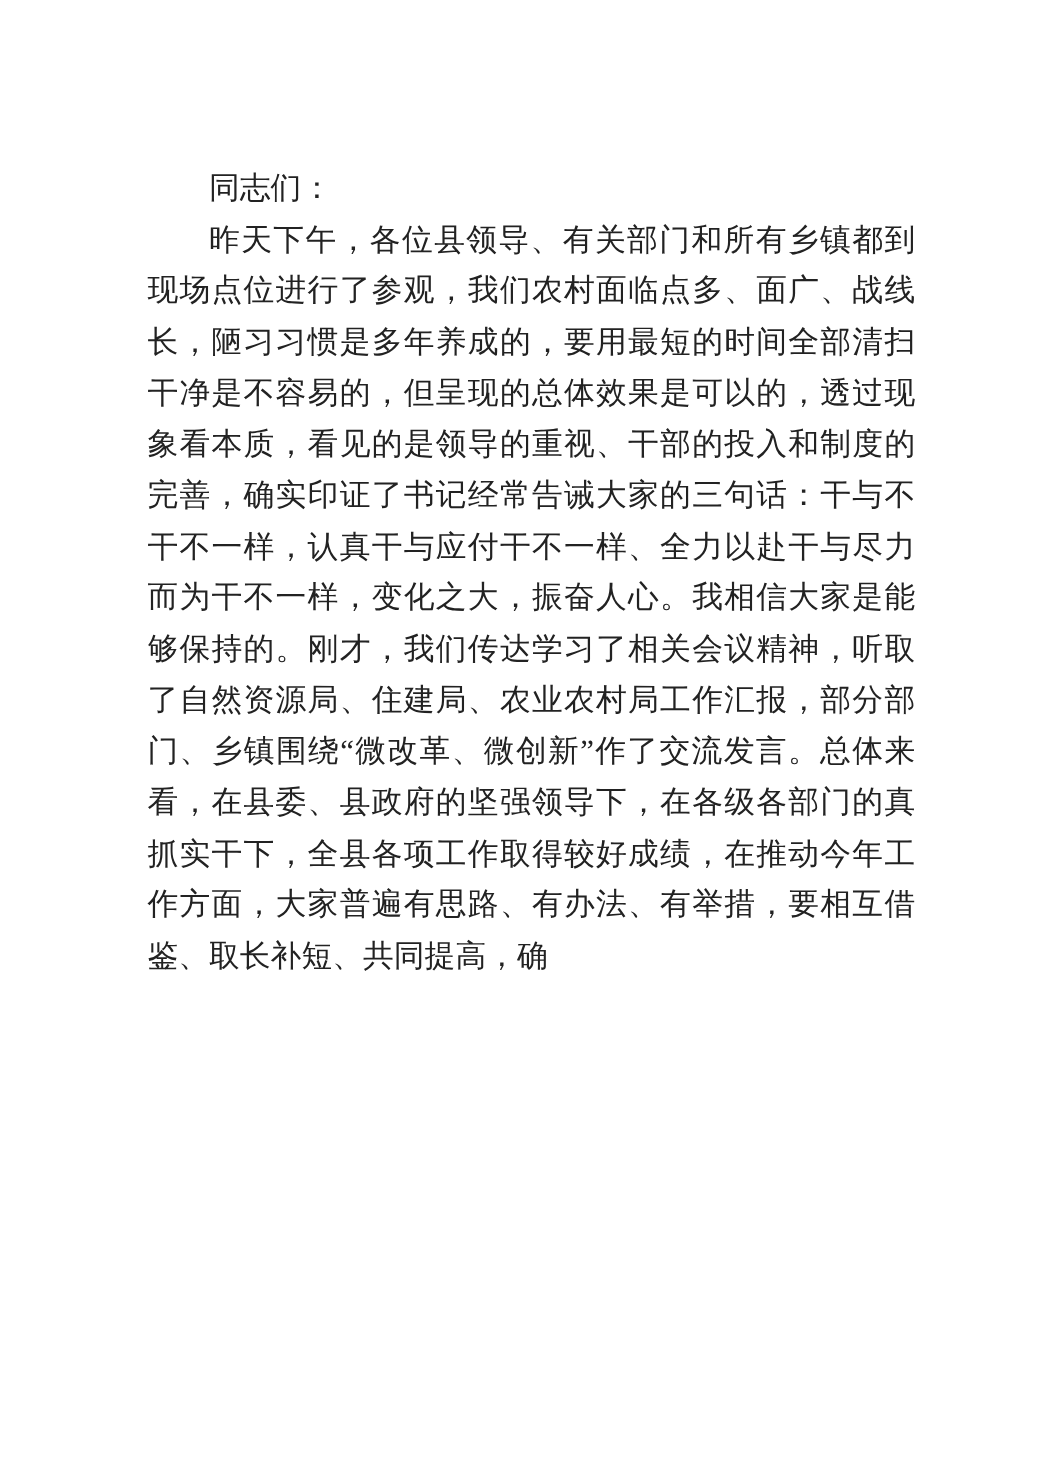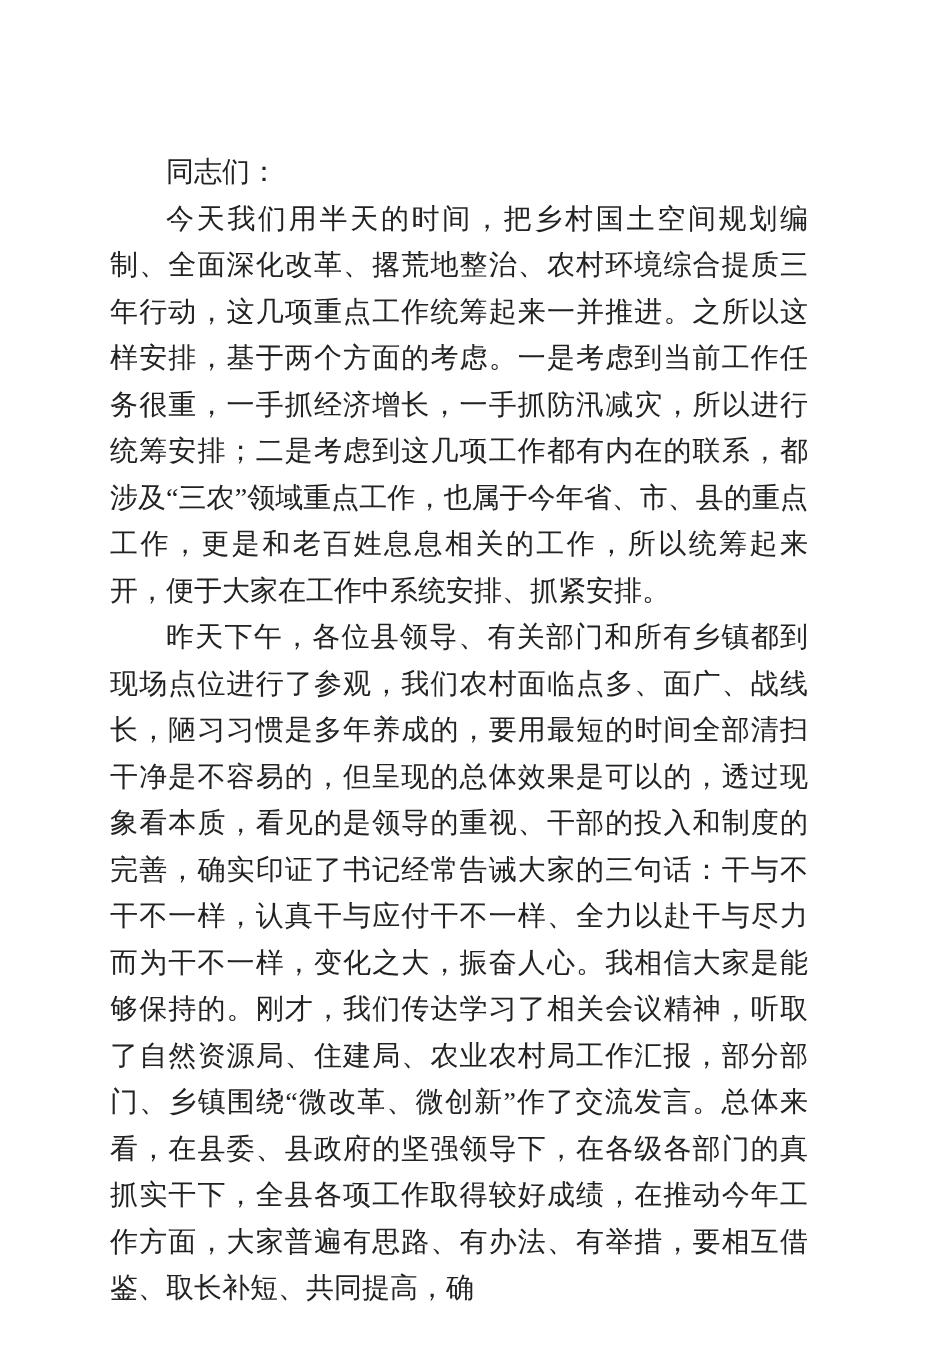--- a/index.html
+++ b/index.html
@@ -9,21 +9,21 @@
   }
   .page {
     position: relative;
     width: 950px;
     height: 1346px;
     background: #ffffff;
     overflow: hidden;
   }
   .doc-text {
     position: absolute;
-    left: 110px;
+    left: 134px;
     top: 149px;
     width: 698px;
     color: #222222;
     font-family: "Liberation Serif", "DejaVu Serif", serif;
     font-size: 28px;
     line-height: 46.5px;
     font-weight: normal;
     text-align: justify;
     text-justify: inter-ideograph;
   }
@@ -32,16 +32,15 @@
     padding: 0;
     text-indent: 2em;
   }
 </style>
 </head>
 <body>
 
 <div class="page">
   <div class="doc-text">
     <p>同志们：</p>
-    <p>今天我们用半天的时间，把乡村国土空间规划编制、全面深化改革、撂荒地整治、农村环境综合提质三年行动，这几项重点工作统筹起来一并推进。之所以这样安排，基于两个方面的考虑。一是考虑到当前工作任务很重，一手抓经济增长，一手抓防汛减灾，所以进行统筹安排；二是考虑到这几项工作都有内在的联系，都涉及“三农”领域重点工作，也属于今年省、市、县的重点工作，更是和老百姓息息相关的工作，所以统筹起来开，便于大家在工作中系统安排、抓紧安排。</p>
     <p>昨天下午，各位县领导、有关部门和所有乡镇都到现场点位进行了参观，我们农村面临点多、面广、战线长，陋习习惯是多年养成的，要用最短的时间全部清扫干净是不容易的，但呈现的总体效果是可以的，透过现象看本质，看见的是领导的重视、干部的投入和制度的完善，确实印证了书记经常告诫大家的三句话：干与不干不一样，认真干与应付干不一样、全力以赴干与尽力而为干不一样，变化之大，振奋人心。我相信大家是能够保持的。刚才，我们传达学习了相关会议精神，听取了自然资源局、住建局、农业农村局工作汇报，部分部门、乡镇围绕“微改革、微创新”作了交流发言。总体来看，在县委、县政府的坚强领导下，在各级各部门的真抓实干下，全县各项工作取得较好成绩，在推动今年工作方面，大家普遍有思路、有办法、有举措，要相互借鉴、取长补短、共同提高，确</p>
   </div>
 </div>
 
 </body></html>

